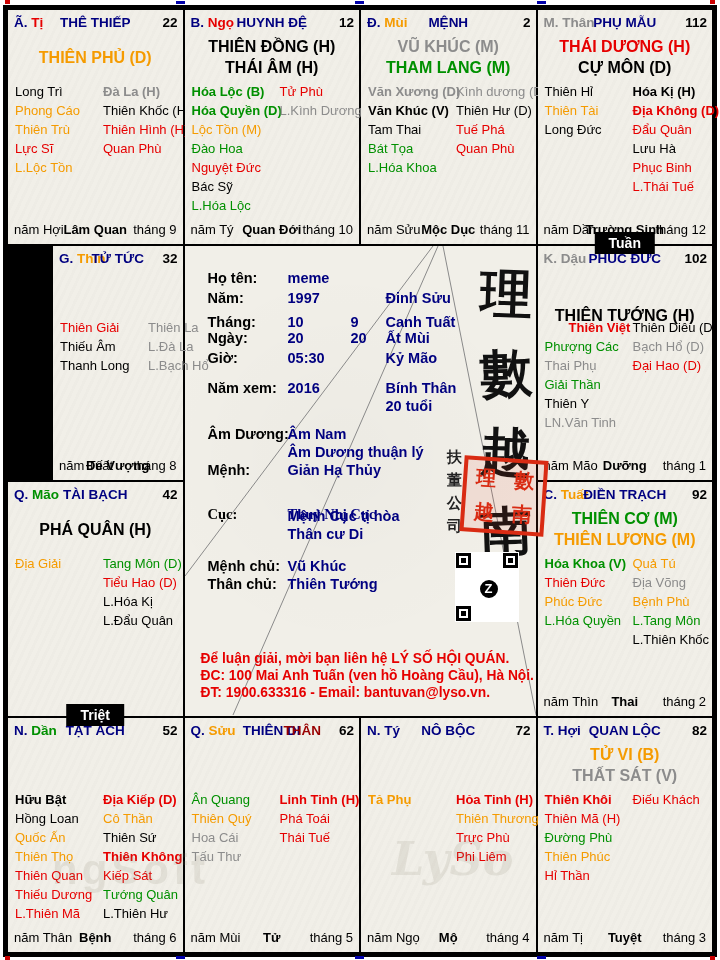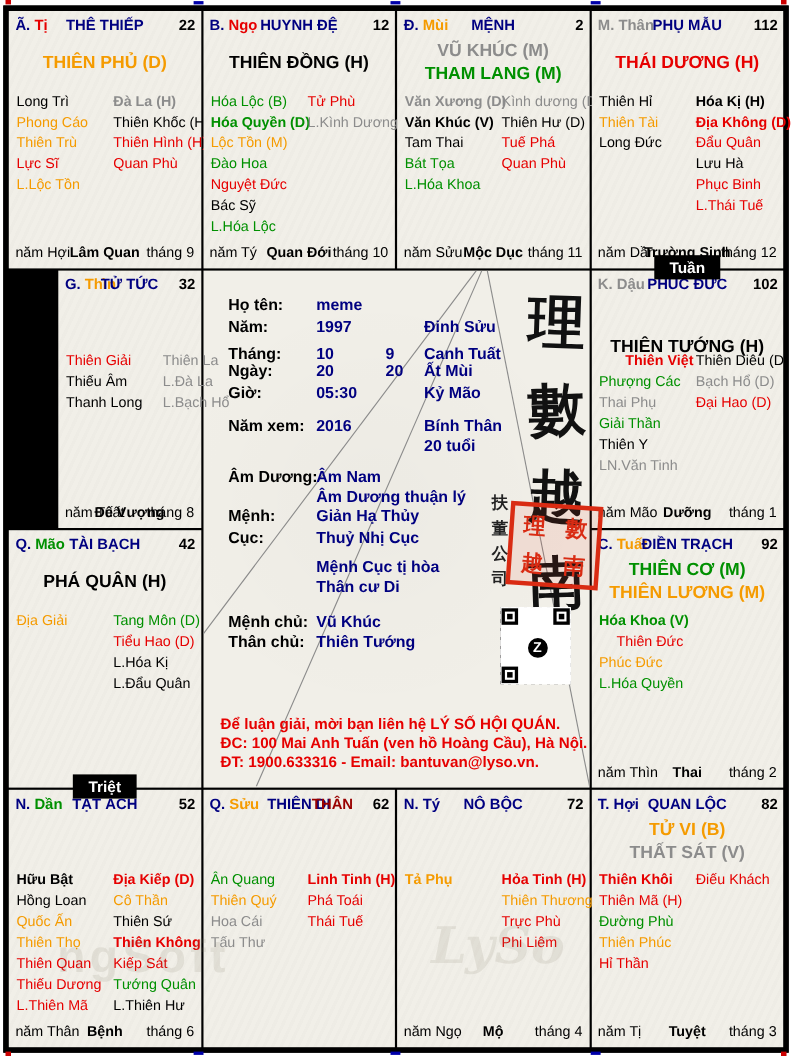--- a/index.html
+++ b/index.html
@@ -109,21 +109,21 @@
           <span class="cl">Âm Dương:</span>
           <span class="cv1">Âm Nam</span>
         </div>
         <div class="crow" style="top: 198px;">
           <span class="cv1">Âm Dương thuận lý</span>
         </div>
         <div class="crow" style="top: 216px;">
           <span class="cl">Mệnh:</span>
           <span class="cv1">Giản Hạ Thủy</span>
         </div>
-        <div class="crow" style="top: 236px;">
+        <div class="crow" style="top: 260px; font-family: Liberation Serif, serif;">
           <span class="cl">Cục:</span>
           <span class="cv1">Thuỷ Nhị Cục</span>
         </div>
         <div class="crow" style="top: 262px;">
           <span class="cv1">Mệnh Cục tị hòa</span>
         </div>
         <div class="crow" style="top: 280px;">
           <span class="cv1">Thân cư Di</span>
         </div>
         <div class="crow" style="top: 312px;">
@@ -196,24 +196,25 @@
       </div>
     </div>
     <div class="cell" style="grid-area: 1 / 2;">
       <div class="cell-header">
         <span class="sb"><span style="color: rgb(0, 0, 128);">B. </span><span style="color: rgb(230, 0, 0);">Ngọ</span></span>
         <span class="pname">HUYNH ĐỆ</span>
         <span class="pnum">12</span>
       </div>
       <div class="mains">
         <div style="color: rgb(0, 0, 0);">THIÊN ĐỒNG (H)</div>
-      </div>
-      <div class="stars">
-        <div class="sl">
-          <div class="star" style="color: rgb(0, 144, 0); font-weight: normal;">Hóa Lộc (B)</div>
+        <div style="color: rgb(0, 0, 0);">THÁI ÂM (H)</div>
+      </div>
+      <div class="stars">
+        <div class="sl">
+          <div class="star" style="color: rgb(0, 144, 0); font-weight: bold;">Hóa Lộc (B)</div>
           <div class="star" style="color: rgb(0, 144, 0); font-weight: bold;">Hóa Quyền (D)</div>
           <div class="star" style="color: rgb(245, 155, 0);">Lộc Tồn (M)</div>
           <div class="star" style="color: rgb(0, 144, 0);">Đào Hoa</div>
           <div class="star" style="color: rgb(230, 0, 0);">Nguyệt Đức</div>
           <div class="star" style="color: rgb(0, 0, 0);">Bác Sỹ</div>
           <div class="star" style="color: rgb(0, 144, 0);">L.Hóa Lộc</div>
         </div>
         <div class="sr">
           <div class="star" style="color: rgb(230, 0, 0);">Tử Phù</div>
           <div class="star" style="color: rgb(140, 140, 140);">L.Kình Dương</div>
@@ -257,20 +258,21 @@
       </div>
     </div>
     <div class="cell" style="grid-area: 1 / 4;">
       <div class="cell-header">
         <span class="sb"><span style="color: rgb(140, 140, 140);">M. </span><span style="color: rgb(140, 140, 140);">Thân</span></span>
         <span class="pname">PHỤ MẪU</span>
         <span class="pnum">112</span>
       </div>
       <div class="mains">
         <div style="color: rgb(230, 0, 0);">THÁI DƯƠNG (H)</div>
+        <div style="color: rgb(0, 0, 0);">CỰ MÔN (D)</div>
       </div>
       <div class="stars">
         <div class="sl">
           <div class="star" style="color: rgb(0, 0, 0);">Thiên Hỉ</div>
           <div class="star" style="color: rgb(245, 155, 0);">Thiên Tài</div>
           <div class="star" style="color: rgb(0, 0, 0);">Long Đức</div>
         </div>
         <div class="sr">
           <div class="star" style="color: rgb(0, 0, 0); font-weight: bold;">Hóa Kị (H)</div>
           <div class="star" style="color: rgb(230, 0, 0); font-weight: bold;">Địa Không (D)</div>
@@ -369,23 +371,30 @@
         <span class="pname">ĐIỀN TRẠCH</span>
         <span class="pnum">92</span>
       </div>
       <div class="mains">
         <div style="color: rgb(0, 144, 0);">THIÊN CƠ (M)</div>
         <div style="color: rgb(245, 155, 0);">THIÊN LƯƠNG (M)</div>
       </div>
       <div class="stars">
         <div class="sl">
           <div class="star" style="color: rgb(0, 144, 0); font-weight: bold;">Hóa Khoa (V)</div>
-          <div class="star" style="color: rgb(230, 0, 0); margin-left: 16px;">Thiên Đức</div>
+          <div class="star" style="color: rgb(230, 0, 0);">Thiên Đức</div>
           <div class="star" style="color: rgb(245, 155, 0);">Phúc Đức</div>
           <div class="star" style="color: rgb(0, 144, 0);">L.Hóa Quyền</div>
+        </div>
+        <div class="sr">
+          <div class="star" style="color: rgb(245, 155, 0);">Quả Tú</div>
+          <div class="star" style="color: rgb(140, 140, 140);">Địa Võng</div>
+          <div class="star" style="color: rgb(245, 155, 0);">Bệnh Phù</div>
+          <div class="star" style="color: rgb(0, 144, 0);">L.Tang Môn</div>
+          <div class="star" style="color: rgb(0, 0, 0);">L.Thiên Khốc</div>
         </div>
       </div>
       <div class="pfoot">
         <span class="fn">năm Thìn</span>
         <span class="fv">Thai</span>
         <span class="ft">tháng 2</span>
       </div>
     </div>
     <div class="cell" style="grid-area: 4 / 1;">
       <div class="badge">Triệt</div>
@@ -434,20 +443,25 @@
           <div class="star" style="color: rgb(0, 144, 0);">Ân Quang</div>
           <div class="star" style="color: rgb(245, 155, 0);">Thiên Quý</div>
           <div class="star" style="color: rgb(140, 140, 140);">Hoa Cái</div>
           <div class="star" style="color: rgb(140, 140, 140);">Tấu Thư</div>
         </div>
         <div class="sr">
           <div class="star" style="color: rgb(230, 0, 0); font-weight: bold;">Linh Tinh (H)</div>
           <div class="star" style="color: rgb(230, 0, 0);">Phá Toái</div>
           <div class="star" style="color: rgb(230, 0, 0);">Thái Tuế</div>
         </div>
+      </div>
+      <div class="pfoot">
+        <span class="fn">năm Mùi</span>
+        <span class="fv">Tử</span>
+        <span class="ft">tháng 5</span>
       </div>
     </div>
     <div class="cell" style="grid-area: 4 / 3;">
       <div class="cell-header">
         <span class="sb"><span style="color: rgb(0, 0, 128);">N. </span><span style="color: rgb(0, 0, 128);">Tý</span></span>
         <span class="pname">NÔ BỘC</span>
         <span class="pnum">72</span>
       </div>
       <div class="mains"></div>
       <div class="stars">

